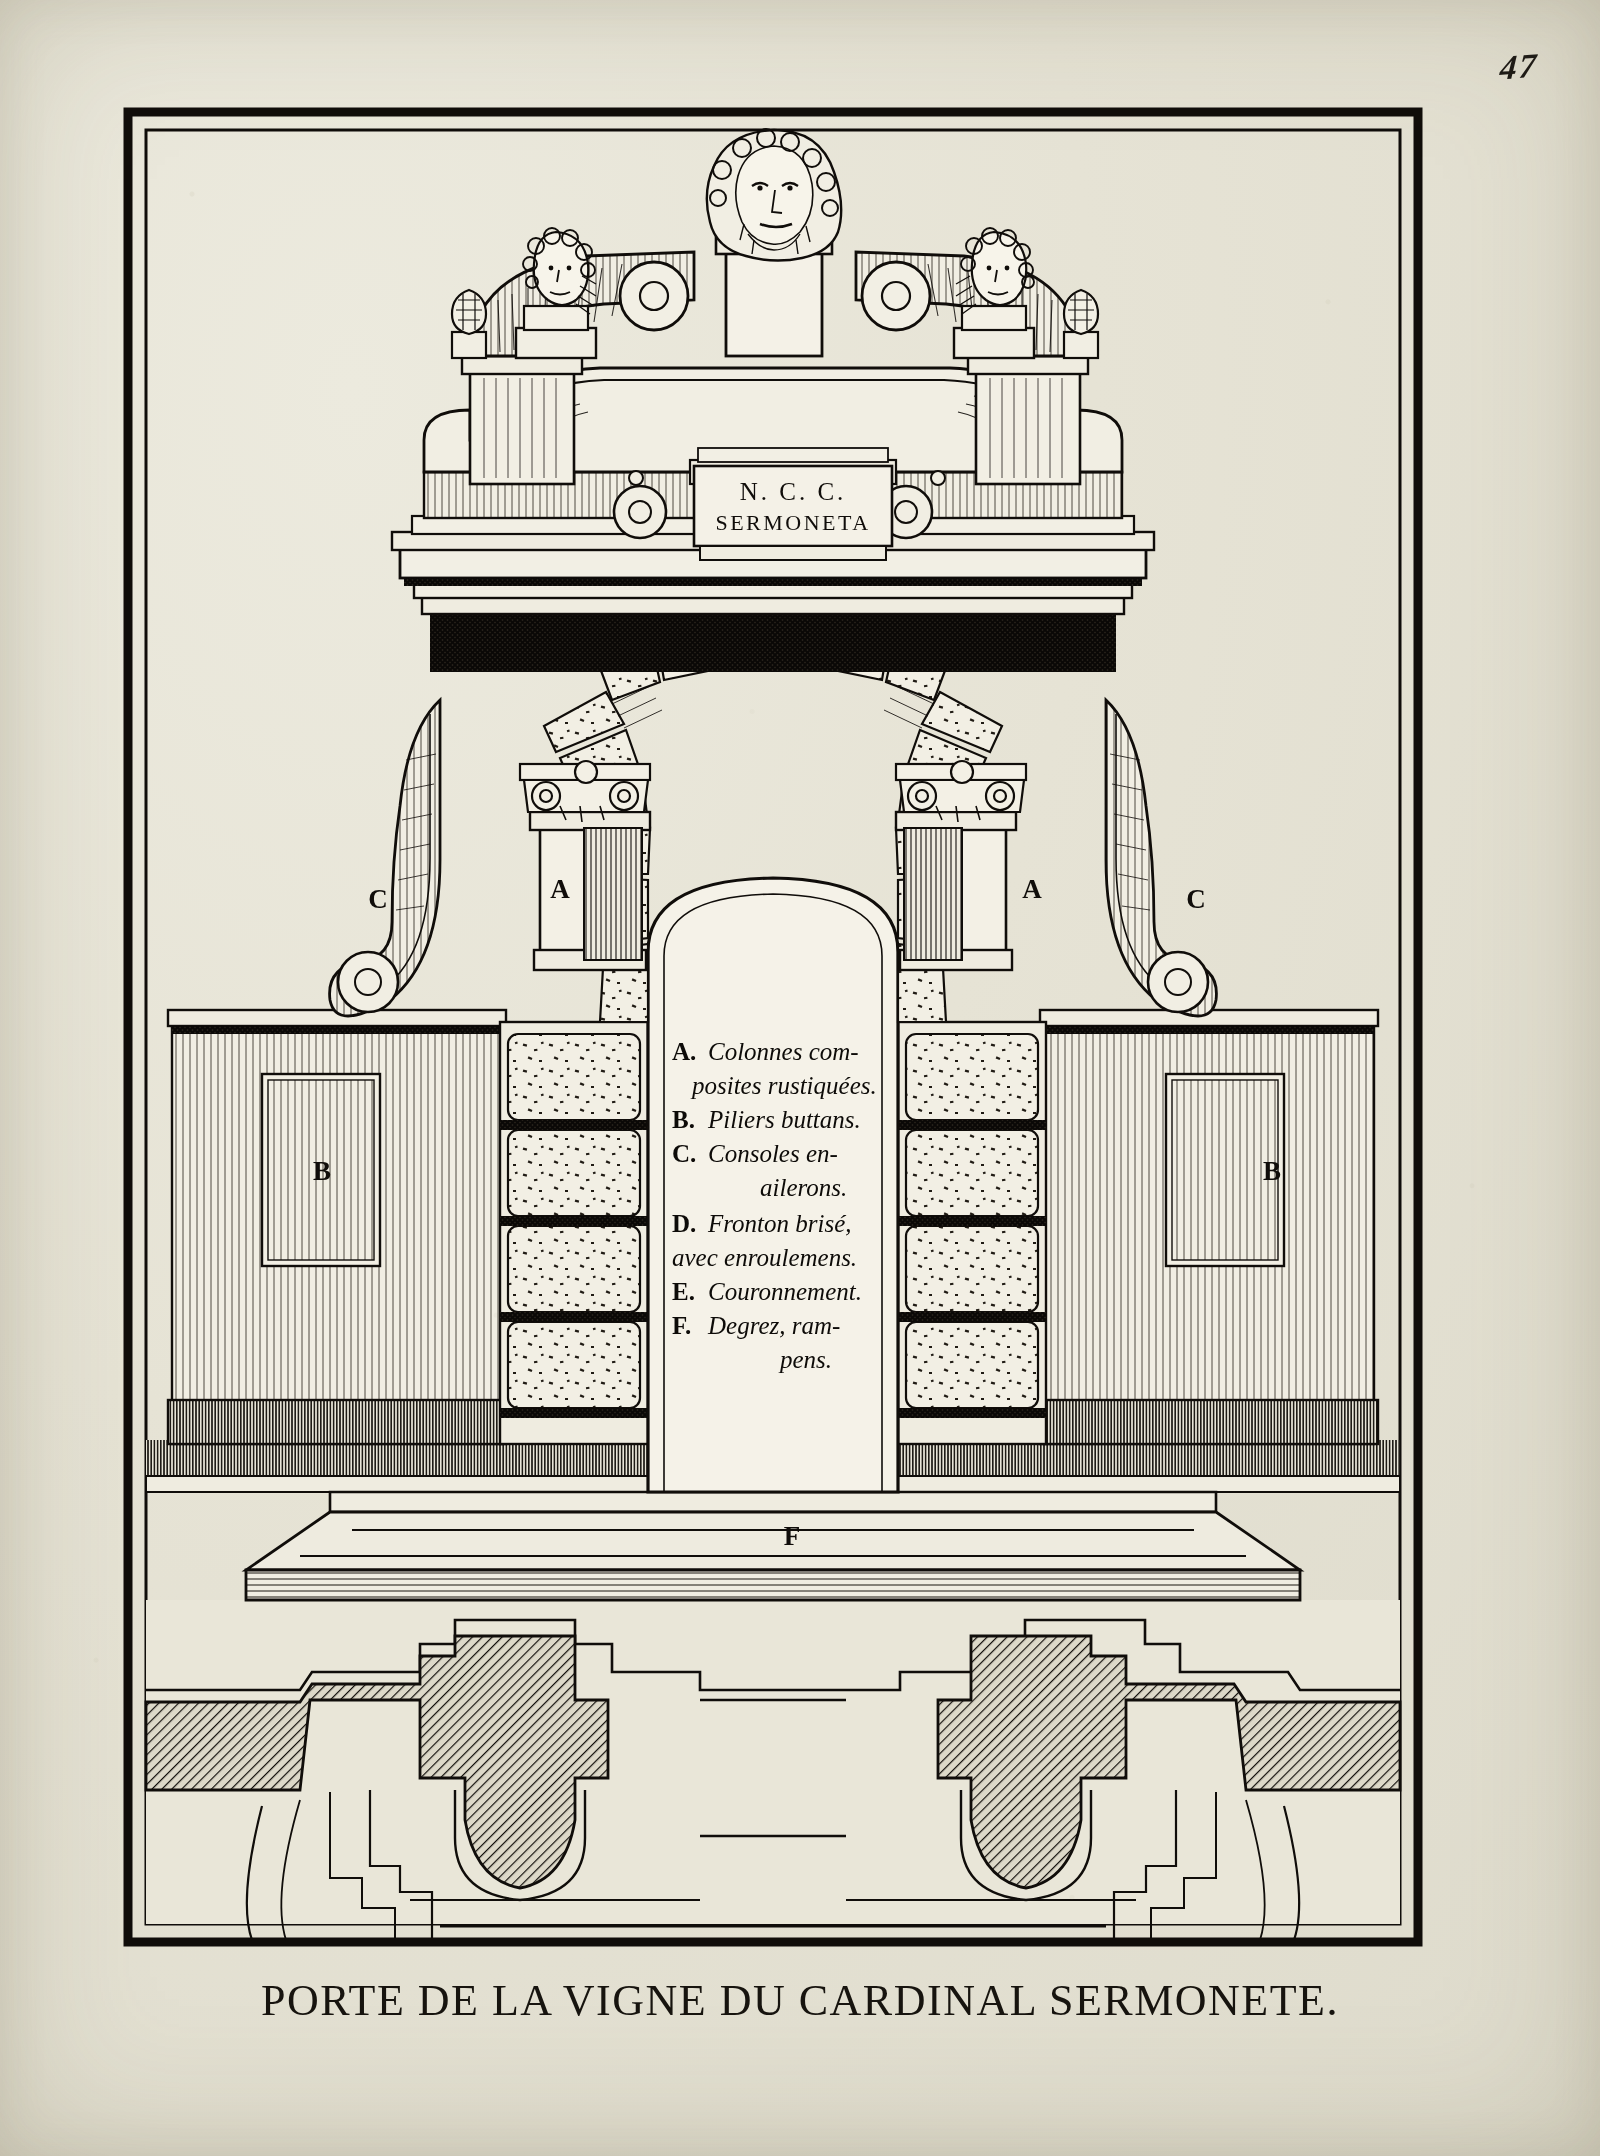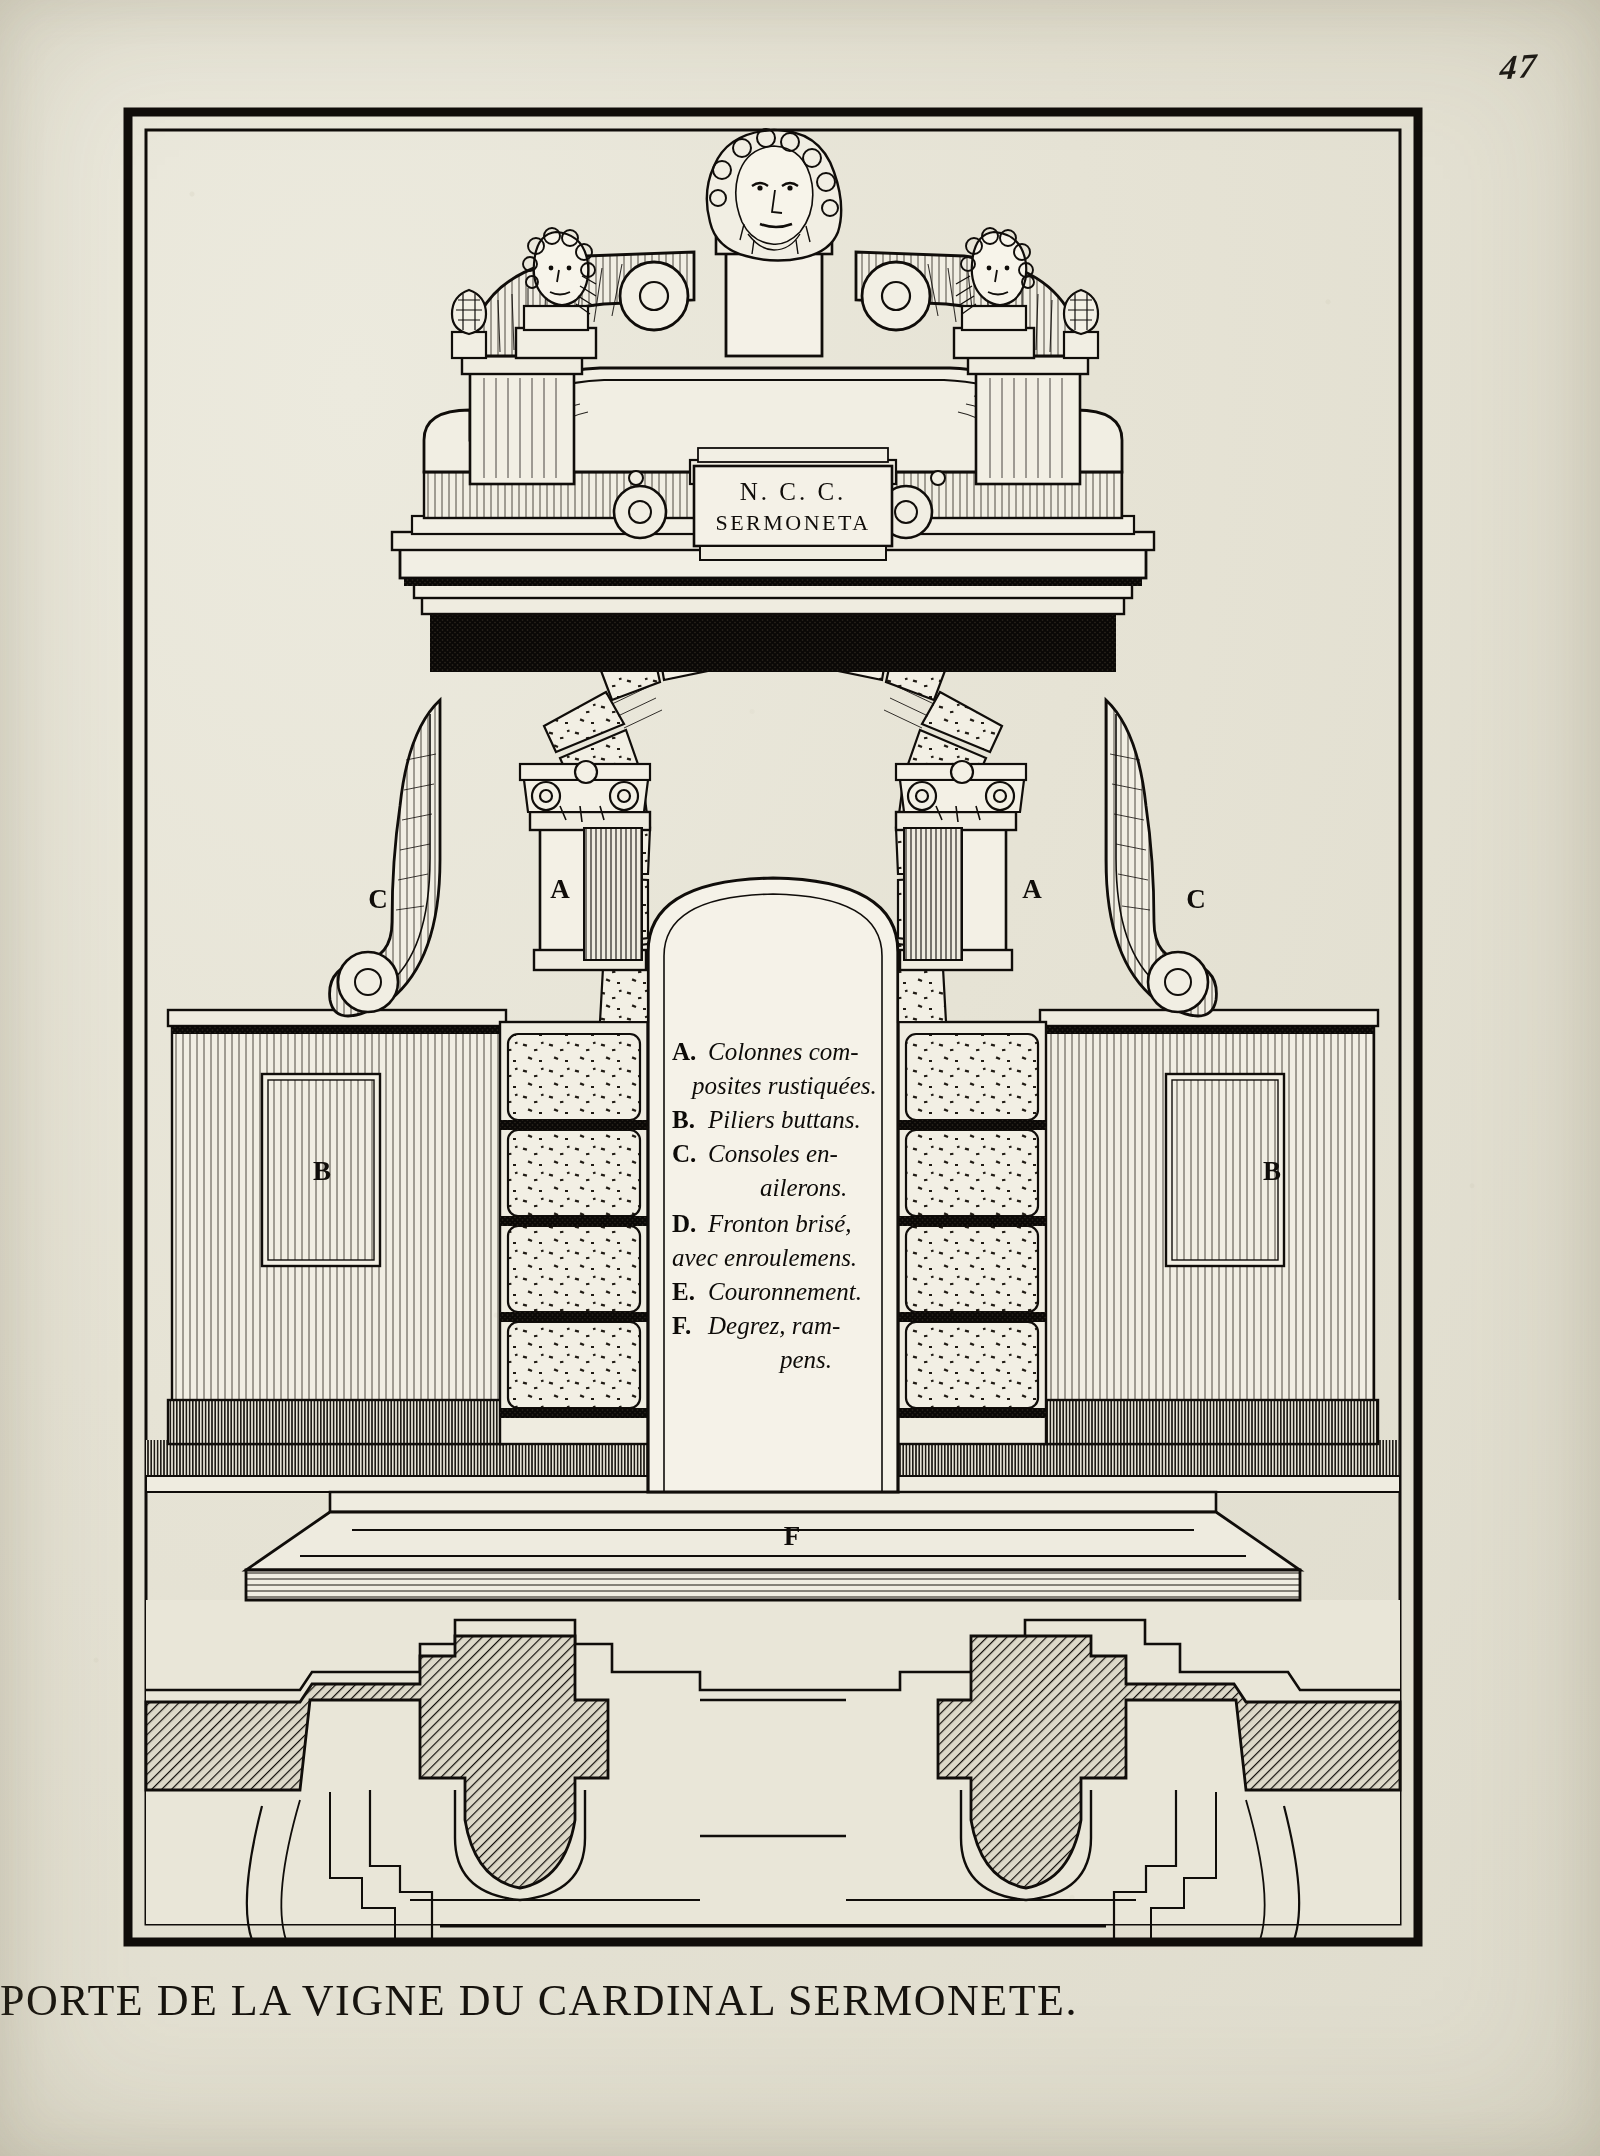--- a/index.html
+++ b/index.html
@@ -23,21 +23,21 @@
   }
   #vig{position:absolute;inset:0;pointer-events:none;
     box-shadow:inset 0 0 150px rgba(110,100,70,.22), inset 0 0 50px rgba(110,100,70,.12);}
 
   .folio{
     position:absolute;right:62px;top:48px;font-family:"Liberation Serif",serif;
     font-size:34px;color:#1a1714;letter-spacing:2px;
     transform:rotate(-4deg) skewX(-8deg);font-style:italic;font-weight:700;
   }
   .plate-title{
-    position:absolute;left:0;right:0;top:1975px;text-align:left;
+    position:absolute;left:0;right:0;top:1975px;text-align:center;
     font-family:"Liberation Serif",serif;color:#17140f;
     font-size:40px;letter-spacing:1.5px;white-space:nowrap;
   }
   .plate-title .big{font-size:44px;}
   svg{position:absolute;left:0;top:0;}
   text{font-family:"Liberation Serif",serif;fill:#100d0a;}
   .lbl{font-size:27px;font-weight:700;}
   .cart{font-size:25px;letter-spacing:3px;}
   .cart2{font-size:22px;letter-spacing:2.5px;}
   .leg{font-family:"Liberation Serif",serif;font-style:italic;font-size:25px;fill:#0d0b08;}

